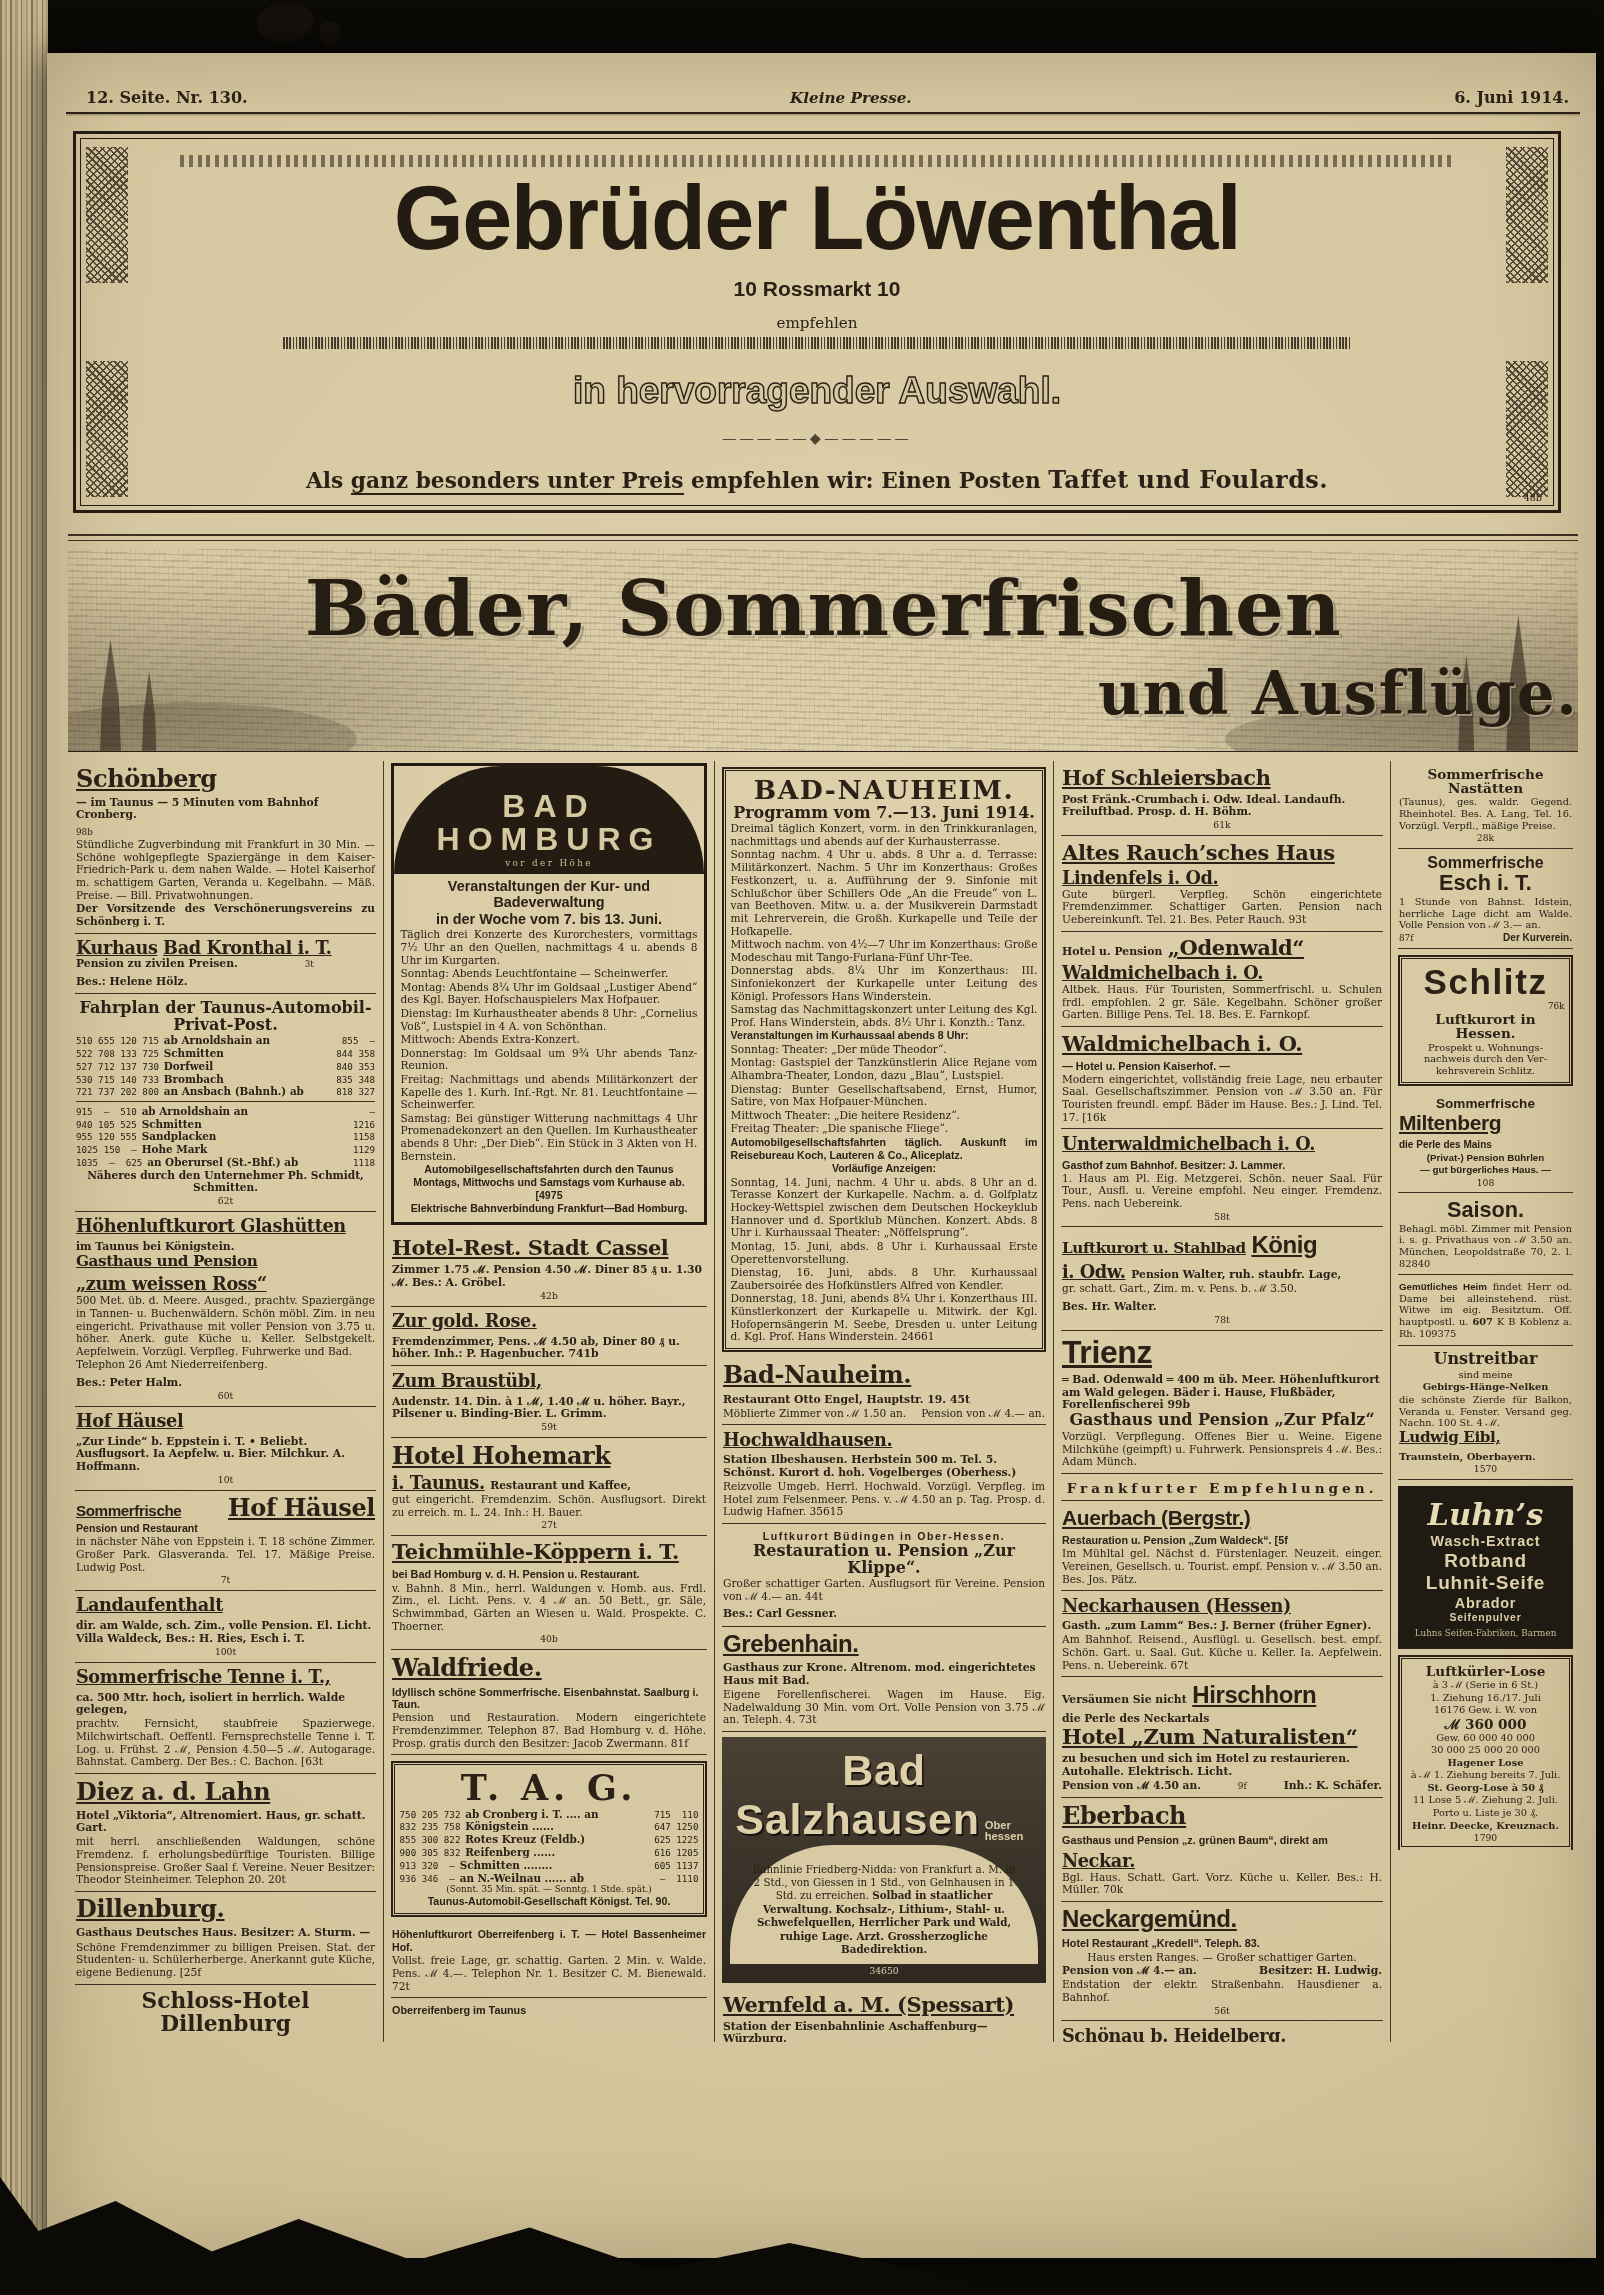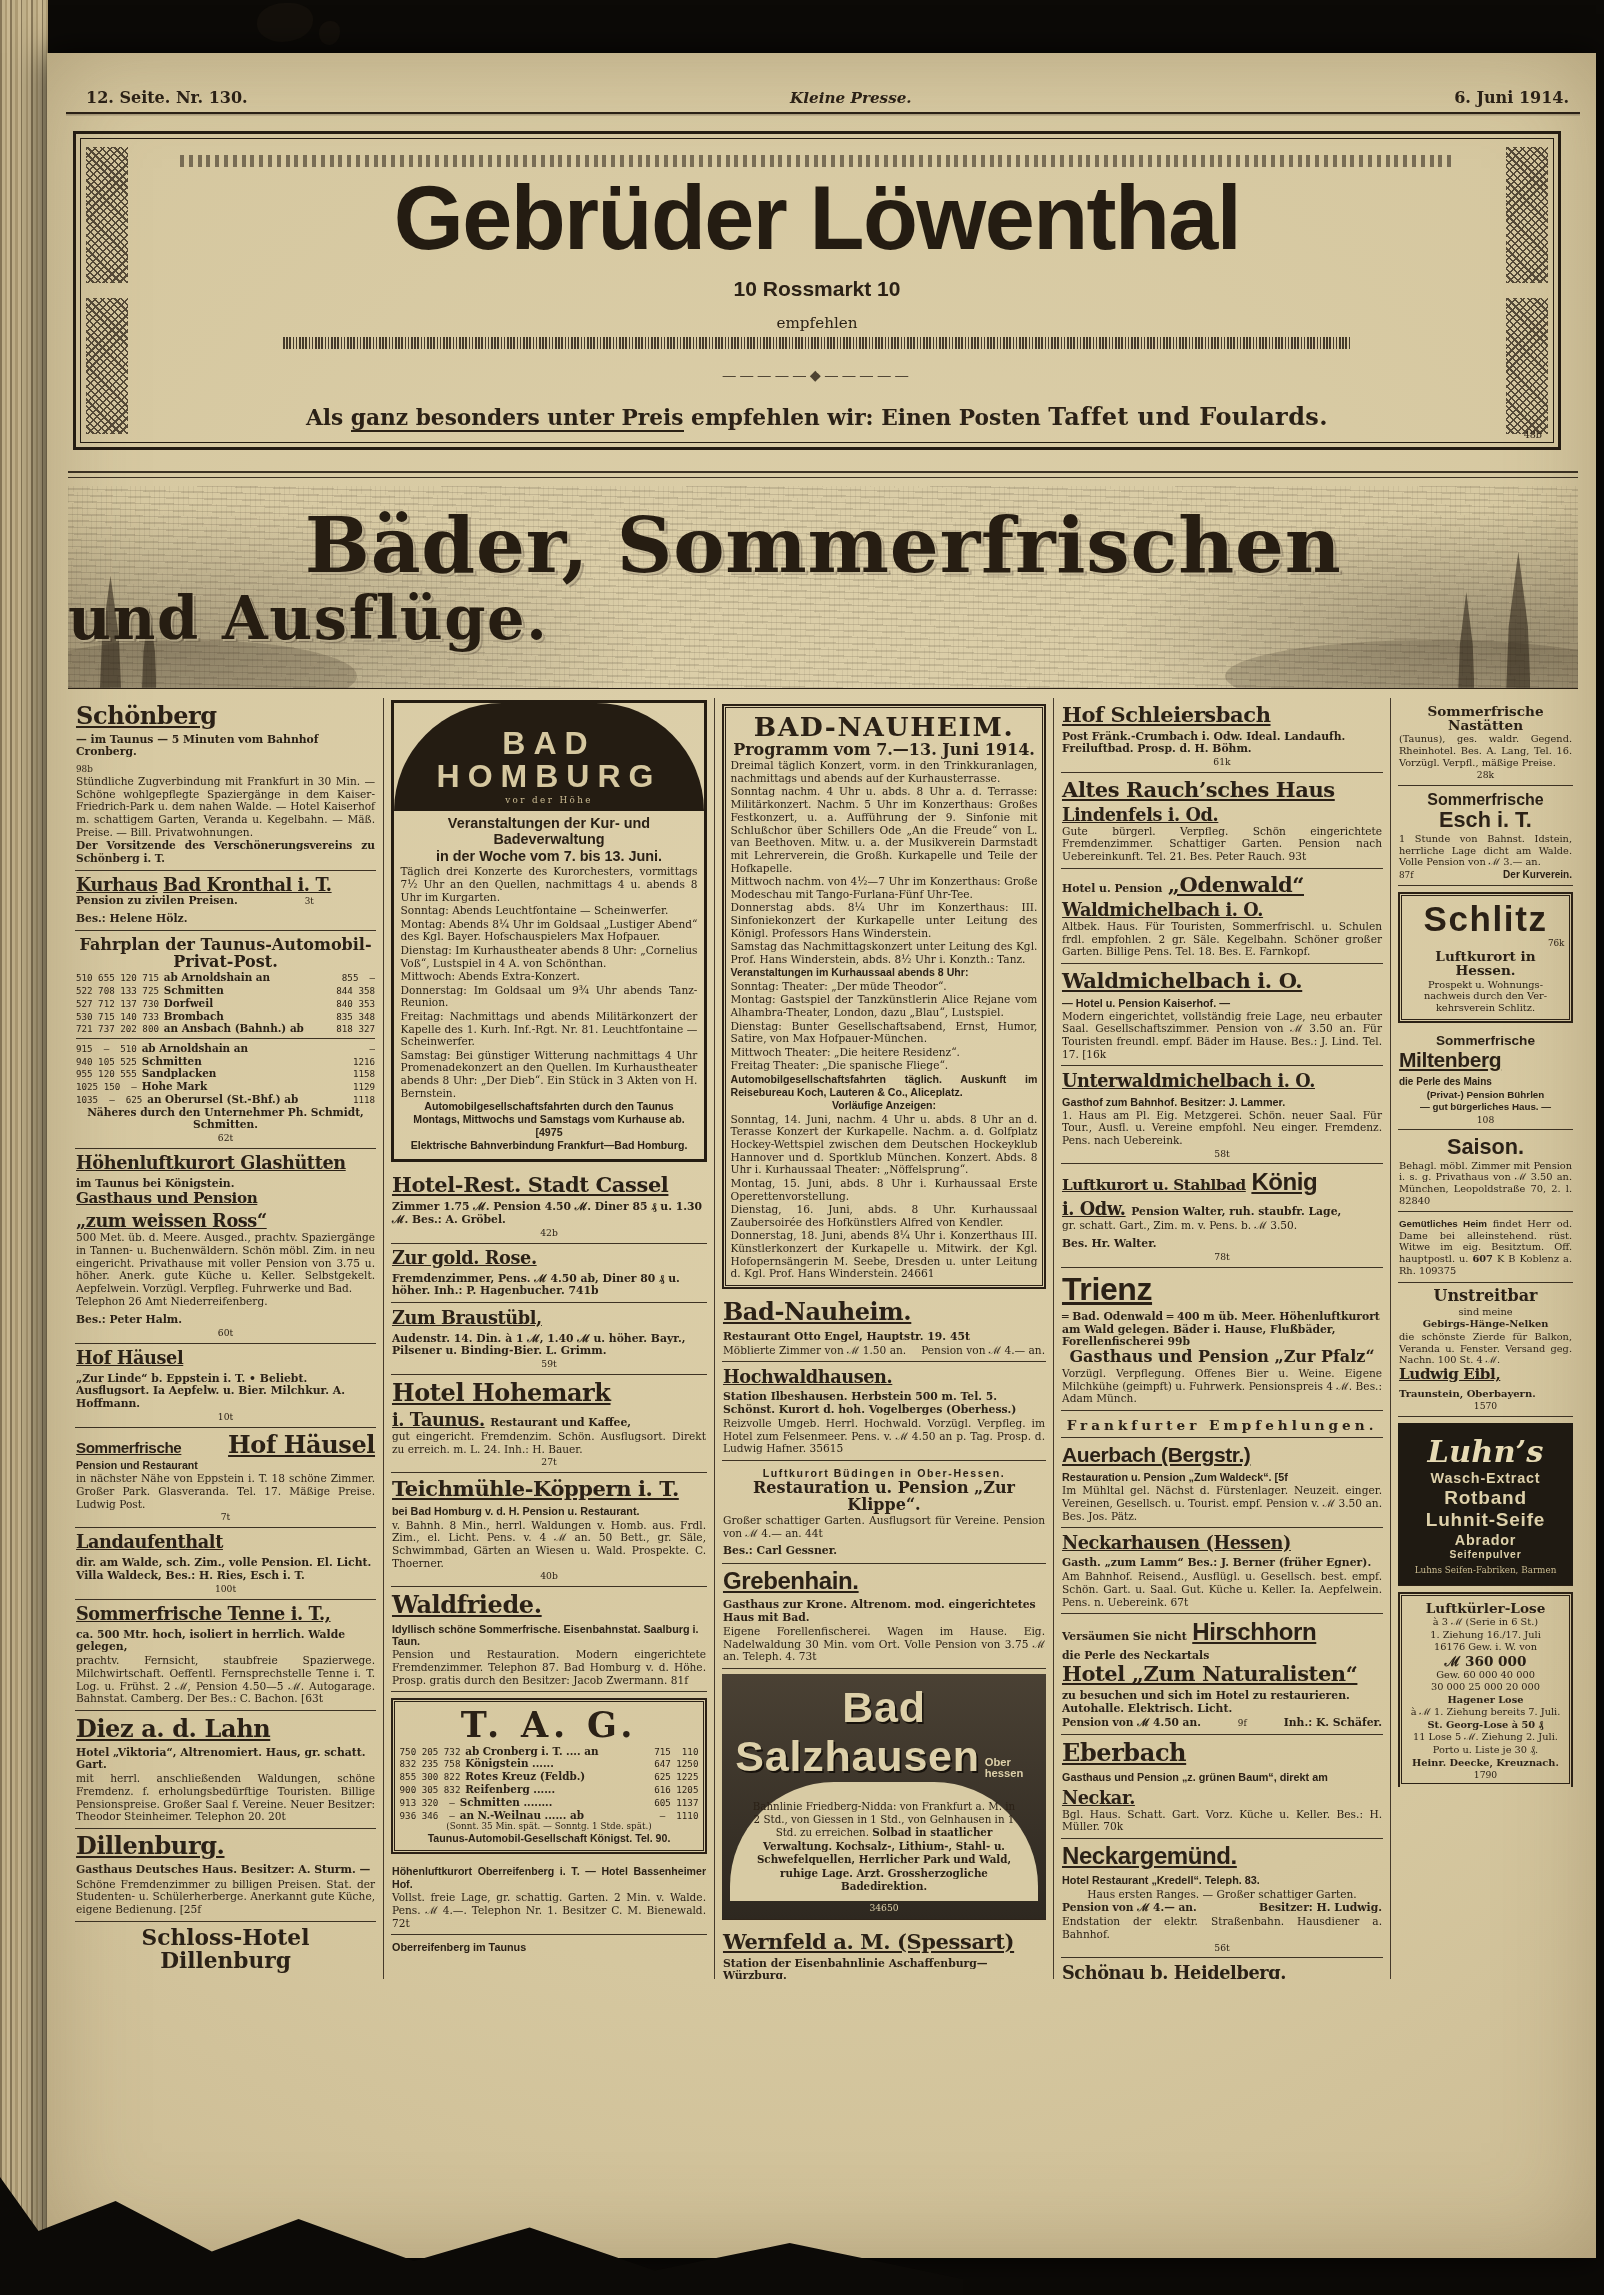--- a/index.html
+++ b/index.html
@@ -44,21 +44,21 @@
   .banner{position:relative;margin:8px 17.7px 0 21px;height:202px;overflow:hidden;border-bottom:1.6px solid #2b2116;
     background:
       radial-gradient(55% 120% at 6% 80%, rgba(43,33,22,.30), transparent 60%),
       radial-gradient(45% 110% at 95% 75%, rgba(43,33,22,.34), transparent 58%),
       repeating-linear-gradient(1.5deg, rgba(43,33,22,.14) 0 1.6px, transparent 1.6px 6.4px),
       repeating-linear-gradient(91deg, rgba(43,33,22,.07) 0 0.8px, transparent 0.8px 4.8px);}
   .tree{position:absolute;bottom:0;width:21px;height:96px;background:rgba(38,29,18,.55);clip-path:polygon(50% 0,90% 55%,100% 100%,0 100%,10% 55%);}
   .hill{position:absolute;bottom:-24px;width:337px;height:72px;border-radius:50%;background:rgba(38,29,18,.18);}
   .banner-t1{position:relative;font-weight:bold;font-size:77px;line-height:1;text-align:center;margin-top:21px;letter-spacing:0.8px;
     color:#261d12;text-shadow:1.6px 1.6px 0 rgba(221,208,171,.55), 3.2px 3.2px 0 rgba(38,29,18,.25);}
-  .banner-t2{position:relative;font-weight:bold;font-size:59px;line-height:1;text-align:left;margin-top:5px;letter-spacing:1.6px;
+  .banner-t2{position:relative;font-weight:bold;font-size:59px;line-height:1;text-align:right;margin-top:17px;letter-spacing:1.6px;
     color:#261d12;text-shadow:1.6px 1.6px 0 rgba(221,208,171,.55), 3.2px 3.2px 0 rgba(38,29,18,.25);}
   
   .cols{display:grid;grid-template-columns:315px 331px 339px 337px 1fr;margin:9.6px 16px 0 21px;height:1281px;overflow:hidden;}
   .col{padding:0 7.2px;overflow:hidden;}
   .col + .col{border-left:1.6px solid rgba(43,33,22,.85);}
   .ad{padding:4.8px 0.8px 4px;border-bottom:1.6px solid rgba(43,33,22,.9);}
   .ad:last-child{border-bottom:none;}
   .ln{margin:0.8px 0;}
   .ln.hrow{display:flex;align-items:baseline;gap:5.6px;flex-wrap:wrap;}
   .hm{font-weight:bold;letter-spacing:-0.4px;line-height:1.02;white-space:nowrap;text-decoration:underline;}
@@ -138,20 +138,21 @@
     <div class="lowenthal">
       <div class="corner tl"></div>
       <div class="corner tr"></div>
       <div class="corner bl"></div>
       <div class="corner br"></div>
       <div class="orn-strip"></div>
       <div class="low-title">Gebrüder Löwenthal</div>
       <div class="low-addr">10 Rossmarkt 10</div>
       <div class="low-emp">empfehlen</div>
       <div class="stripe-bar"></div>
+      <div class="low-sub">in hervorragender Auswahl.</div>
       <div class="low-div">—————◆—————</div>
       <div class="low-offer">
         <span>Als </span><span class="u">ganz besonders unter Preis</span><span> empfehlen wir:  Einen Posten </span><span class="fat">Taffet und Foulards.</span>
       </div>
       <span class="low-num">48b</span>
     </div>
 
     <div class="rule2"></div>
     <div class="banner">
       <div class="hill" style="left:-48px;"></div>

